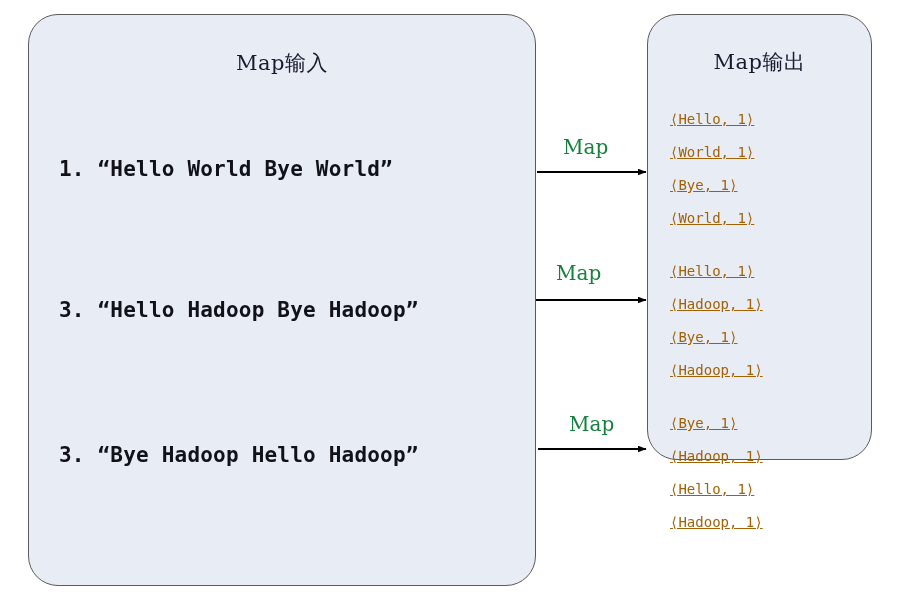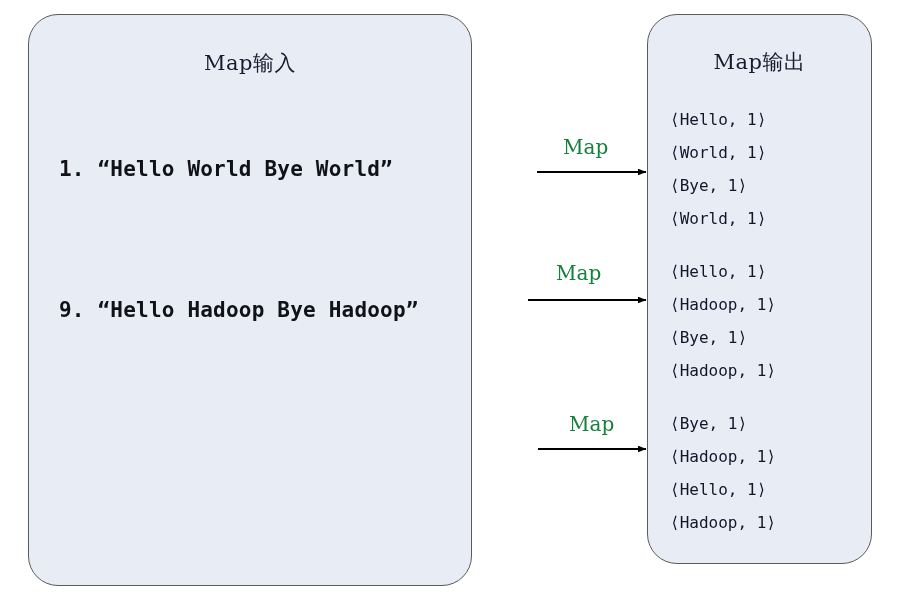--- a/index.html
+++ b/index.html
@@ -27,28 +27,28 @@
   .panel {
     position: absolute;
     background: #e8ecf4;
     border: 1px solid #5a5a5a;
     border-radius: 30px;
     box-sizing: border-box;
   }
   #input-panel {
     left: 28px;
     top: 14px;
-    width: 444px;
+    width: 508px;
     height: 572px;
   }
   #output-panel {
     left: 647px;
     top: 14px;
     width: 225px;
-    height: 550px;
+    height: 446px;
   }
 
   .panel-title {
     position: absolute;
     left: 0;
     width: 100%;
     text-align: center;
     font-family: "DejaVu Serif", serif;
     font-size: 21px;
     color: #1a1a2e;
@@ -76,25 +76,26 @@
   .output-group {
     position: absolute;
     left: 22px;
   }
   #output-group-1 { top: 88px; }
   #output-group-2 { top: 240px; }
   #output-group-3 { top: 392px; }
 
   .output-line {
     font-family: "DejaVu Sans Mono", monospace;
-    font-size: 16px;
+    font-size: 14px;
     line-height: 33px;
-    color: #0f172a;
+    color: #a16207;
     white-space: pre;
     letter-spacing: 0px;
+    text-decoration: underline;
   }
 
   
   .arrow-label {
     position: absolute;
     font-family: "DejaVu Serif", serif;
     font-size: 20px;
     color: #15803d;
     white-space: nowrap;
   }
@@ -116,21 +117,22 @@
 
   <line x1="528" y1="300" x2="646" y2="300" stroke="#000000" stroke-width="2" marker-end="url(#arrowhead)"></line>
 
   <line x1="538" y1="449" x2="646" y2="449" stroke="#000000" stroke-width="2" marker-end="url(#arrowhead)"></line>
 </svg>
 
 <div class="panel" id="input-panel">
   <div class="panel-title">Map输入</div>
 
   <div class="input-line" id="input-line-1">1. “Hello World Bye World”</div>
-  <div class="input-line" id="input-line-2">9. “Hello Hadoop Bye Hadoop”</div>
+  <div class="input-line" id="input-line-2">3. “Hello Hadoop Bye Hadoop”</div>
+  <div class="input-line" id="input-line-3">3. “Bye Hadoop Hello Hadoop”</div>
 </div>
 
 <div class="panel" id="output-panel">
   <div class="panel-title">Map输出</div>
 
   <div class="output-group" id="output-group-1">
     <div class="output-line">⟨Hello, 1⟩</div>
     <div class="output-line">⟨World, 1⟩</div>
     <div class="output-line">⟨Bye, 1⟩</div>
     <div class="output-line">⟨World, 1⟩</div>

